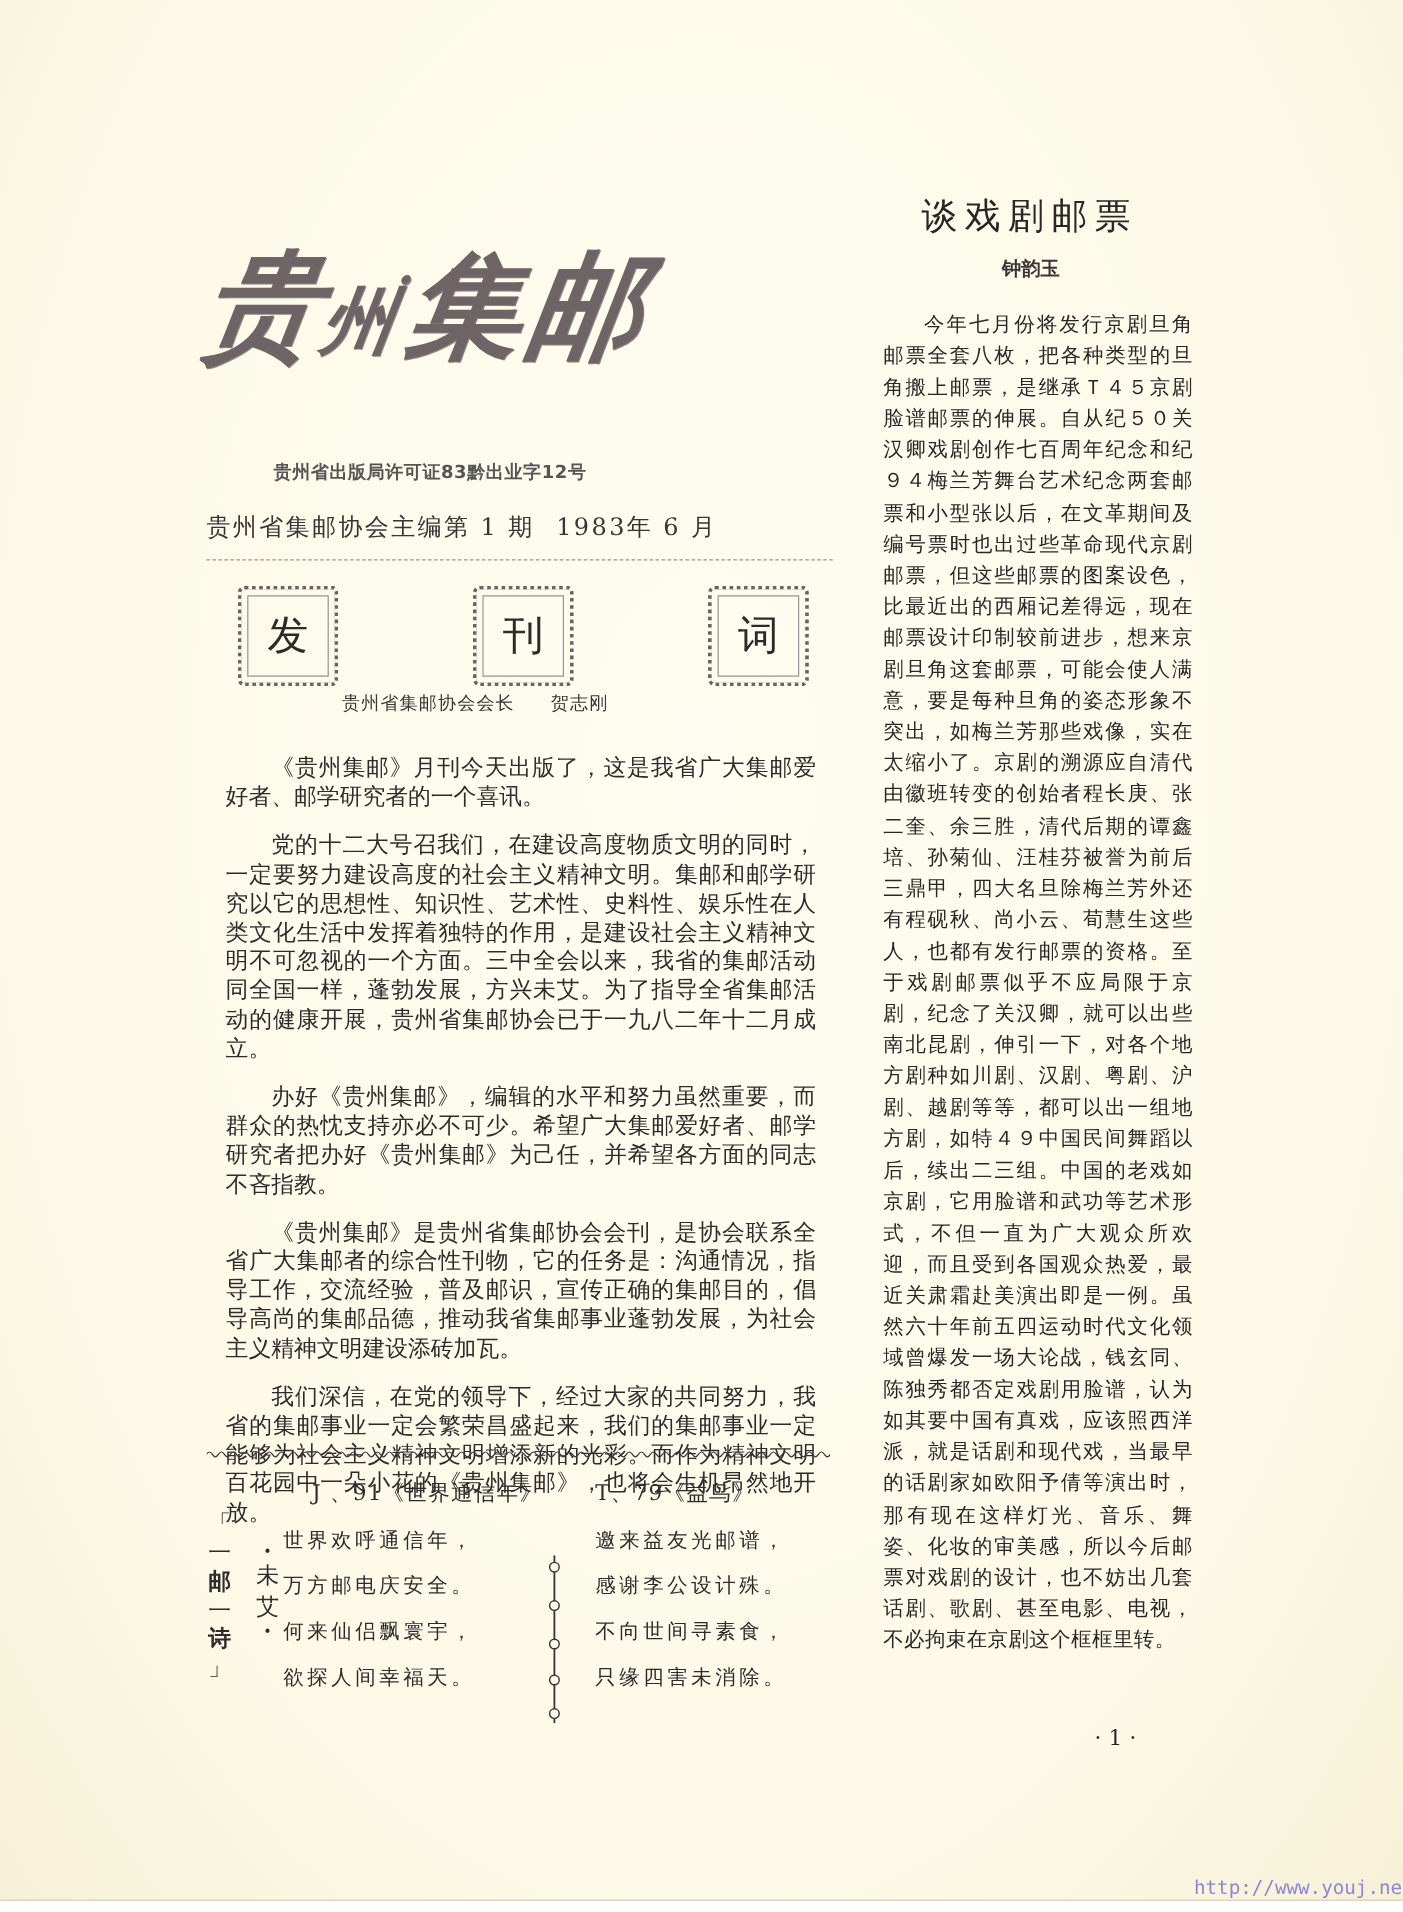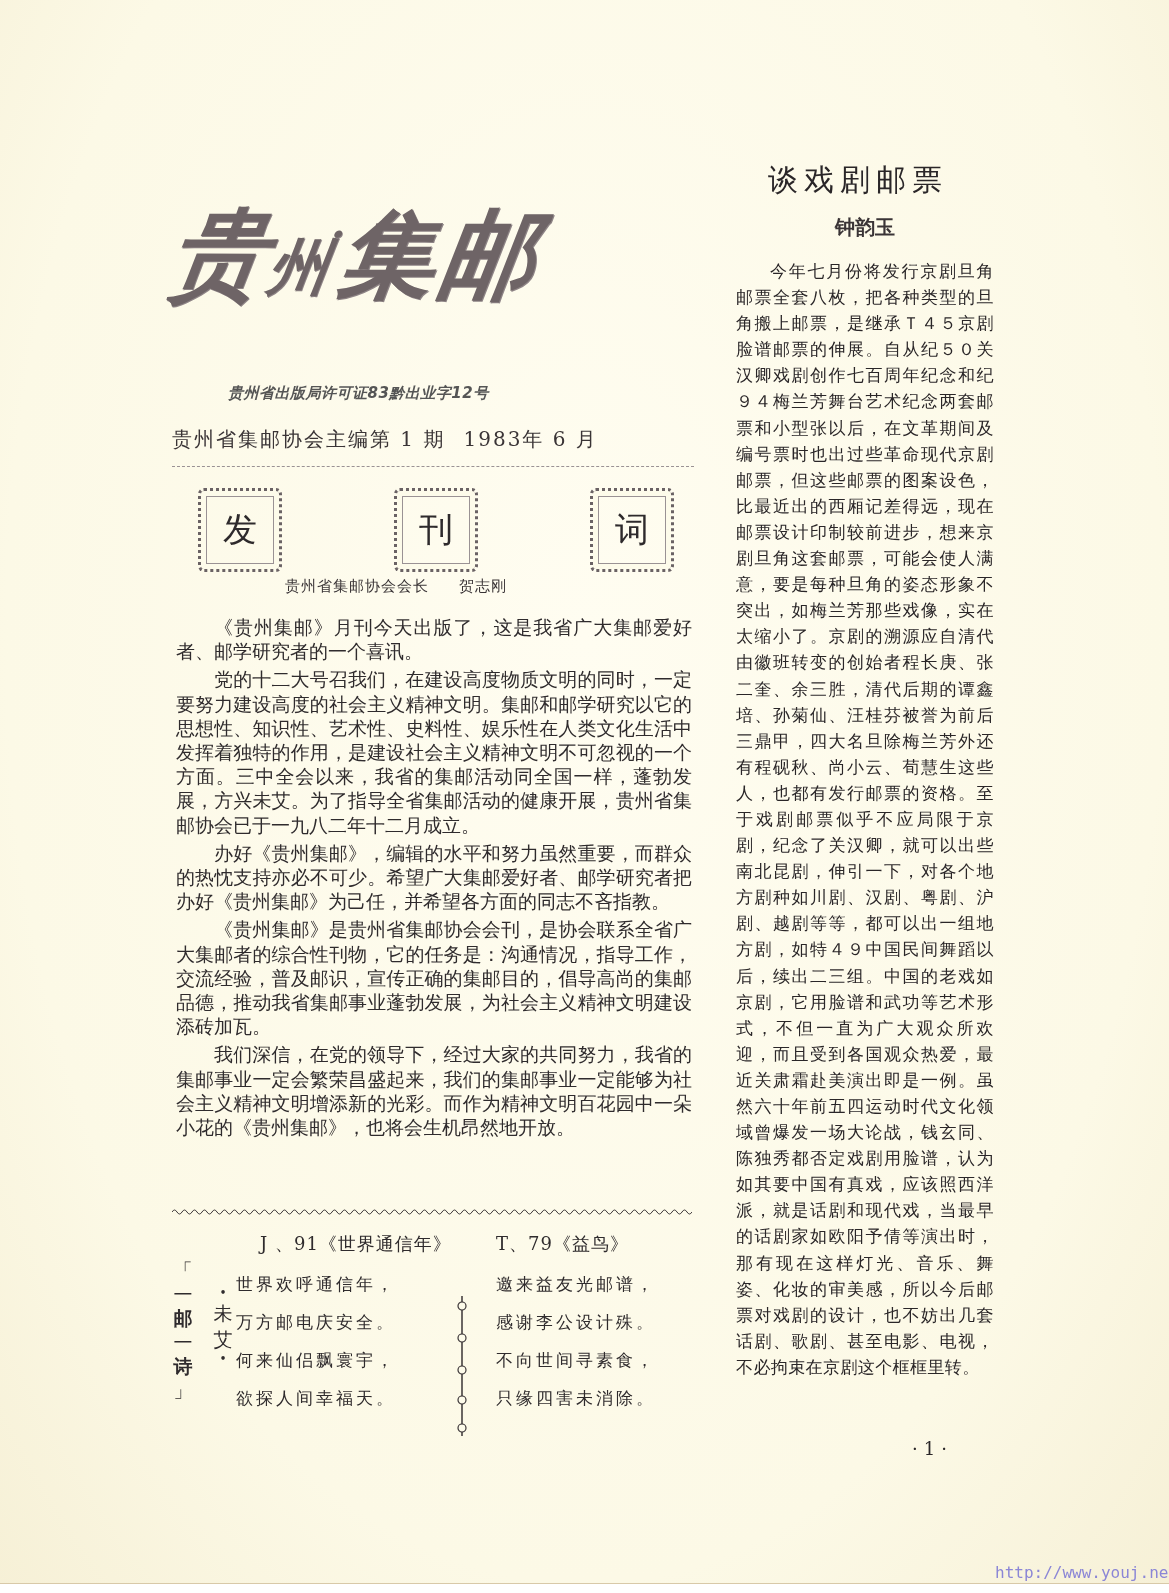--- a/index.html
+++ b/index.html
@@ -12,52 +12,52 @@
   .page { position:absolute; left:0; top:0; width:1169px; height:1593px;
     background: radial-gradient(ellipse at 50% 40%, #fffdf1 0%, #fcf9e6 70%, #f6f0d6 100%); }
   .bottom-edge { position:absolute; left:0; top:1583px; width:1169px; height:10px; background:#fff; border-top:1px solid #d8c9a8; }
 
   
   .masthead { position:absolute; left:170px; top:182px; width:470px; height:140px; }
   .masthead-title { position:absolute; left:0; top:10px; font-size:96px; letter-spacing:4px;
     color:#6e6466; font-family:"DejaVu Serif",serif; font-style:italic; font-weight:bold;
     text-shadow:1px 1px 0 #8e8486; transform:skewX(-8deg); white-space:nowrap; }
   .masthead-title .dot { font-size:40px; vertical-align:top; position:relative; top:18px; margin:0 -6px; }
-  .license { position:absolute; left:228px; top:384px; font-size:15px; font-family:"DejaVu Sans",sans-serif; font-weight:bold; color:#555; letter-spacing:0.5px;font-style:italic; }
+  .license { position:absolute; left:228px; top:384px; font-size:15px; font-family:"DejaVu Sans",sans-serif; font-weight:bold; color:#555; letter-spacing:0.5px; }
   .editor-line { position:absolute; left:172px; top:426px; width:480px; font-size:20px; letter-spacing:2px; color:#3a3436; white-space:nowrap; }
   .editor-line span { display:inline-block; }
   .editor-line .issue { }
   .editor-line .date { margin-left:18px; }
   .dotted-rule { position:absolute; left:172px; top:466px; width:522px; border-top:1px dashed #9a9294; }
 
   
   .stamp { position:absolute; top:488px; width:78px; height:78px; display:flex; align-items:center; justify-content:center;
     border:3px dotted #6a6264; border-radius:6px; box-shadow: inset 0 0 0 5px #fdfbea, inset 0 0 0 6px #9a9294; }
   .stamp-char { font-size:34px; color:#2e2a2c; }
   .byline-left { position:absolute; left:285px; top:577px; font-size:15px; font-family:"DejaVu Sans",sans-serif; color:#3a3436; white-space:nowrap; letter-spacing:1px;text-align:right; }
   .byline-left .name { margin-left:30px; }
 
   
   .left-body { position:absolute; left:172px; top:612px; width:524px; font-size:19px; line-height:24.2px; color:#2f2b2d; text-align:justify; }
-  .left-body p { margin:4px; text-indent:2em;font-family:Liberation Serif, serif; }
+  .left-body p { margin:16px; text-indent:2em; }
 
   .wavy { position:absolute; left:172px; top:1208px; width:520px; height:8px; overflow:hidden; }
   .wavy svg { display:block; }
 
   
   .poem-tag { position:absolute; left:168px; top:1258px; width:30px; font-size:19px; line-height:24px; color:#2f2b2d; text-align:center; }
   .poem-author { position:absolute; left:212px; top:1286px; width:22px; font-size:19px; line-height:26px; text-align:center; color:#2f2b2d; }
   .poem-author .dot { font-size:12px; line-height:14px; display:block; }
   .poem-head { position:absolute; top:1232px; font-size:18px; color:#2f2b2d; white-space:nowrap; letter-spacing:1px; }
   .poem-lines { position:absolute; font-size:17px; line-height:38px; letter-spacing:3px; color:#2f2b2d; white-space:nowrap; }
   .chain { position:absolute; left:456px; top:1296px; width:12px; height:140px; }
 
   
   .right-title { position:absolute; left:768px; top:160px; font-size:30px; letter-spacing:6px; color:#2a2628; white-space:nowrap; }
-  .right-author { position:absolute; left:835px; top:214px; font-size:20px; font-family:Liberation Sans, sans-serif; font-weight:bold; color:#3a3436;text-align:center; }
+  .right-author { position:absolute; left:835px; top:214px; font-size:16px; font-family:Liberation Sans, sans-serif; font-weight:bold; color:#3a3436;text-align:center; }
   .right-body { position:absolute; left:736px; top:258px; width:258px; font-size:17px; line-height:26.1px; color:#2a2628; text-align:justify; letter-spacing:0.4px; }
   .right-body p { margin:0; text-indent:2em; }
 
   .page-num { position:absolute; left:912px; top:1438px; font-size:18px; color:#2a2628; white-space:nowrap; letter-spacing:6px; }
   .watermark { position:absolute; left:995px; top:1563px; font-size:16px; font-family:"DejaVu Sans Mono",monospace; color:#8b86d6; white-space:nowrap; }
 </style>
 </head>
 <body>
 
 <div class="page">

